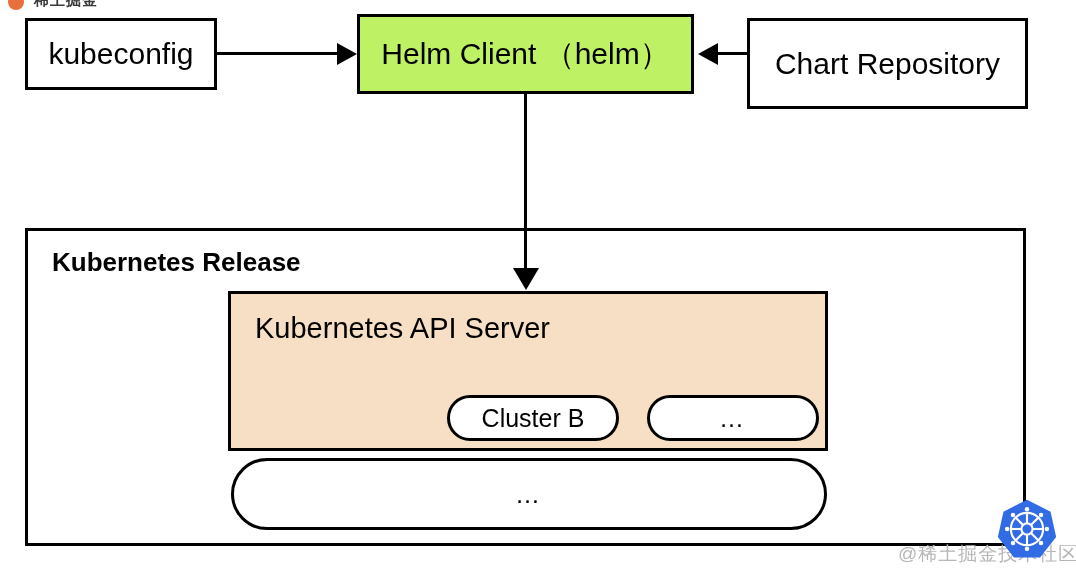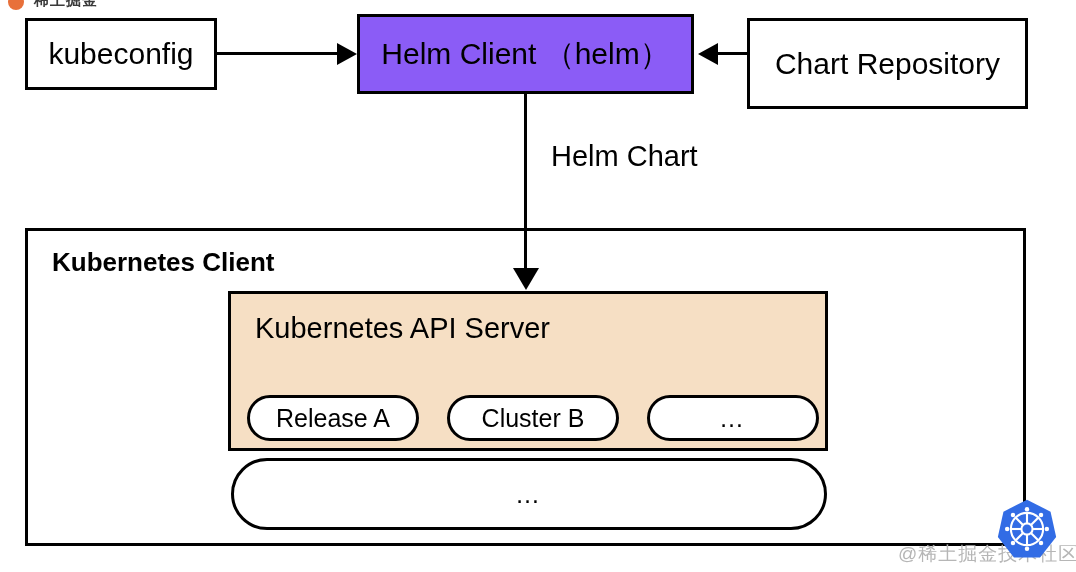--- a/index.html
+++ b/index.html
@@ -32,21 +32,21 @@
   .node{
     position:absolute;
     box-sizing:border-box;
     border:3px solid #000000;
     background:#ffffff;
     display:flex;align-items:center;justify-content:center;
     font-size:30px;
     line-height:1;
     white-space:nowrap;
   }
-  .node.green{background:#8b5cf6;}
+  .node.green{background:#bef264;}
 
   #box-kubeconfig{left:25px;top:18px;width:192px;height:72px;}
   #box-helm-client{left:357px;top:14px;width:337px;height:80px;}
   #box-chart-repo{left:747px;top:18px;width:281px;height:91px;}
 
   
   #cluster{
     left:25px;top:228px;width:1001px;height:318px;
     display:block;background:transparent;
   }
@@ -149,31 +149,27 @@
 
   <div class="hline" id="conn-kubeconfig"></div>
   <div class="arrow arrow-right" id="arr-kubeconfig"></div>
 
   <div class="hline" id="conn-repo"></div>
   <div class="arrow arrow-left" id="arr-repo"></div>
 
   <div class="vline" id="conn-helm-vert"></div>
   <div class="arrow arrow-down" id="arr-helm-vert"></div>
 
-  <div id="label-helm-chart">Helm Chart</div>
 
   <div class="node" id="cluster">
-    <div id="cluster-title">Kubernetes Client</div>
+    <div id="cluster-title">Kubernetes Release</div>
 
     <div id="box-api-server">
       <div id="api-server-title">Kubernetes API Server</div>
 
-      <div class="pill" id="pill-a">
-        <span>Release A</span>
-      </div>
       <div class="pill" id="pill-b">
         <span>Cluster B</span>
       </div>
       <div class="pill" id="pill-c">
         <span class="dots">…</span>
       </div>
     </div>
 
     <div id="pill-more">
       <span class="dots">…</span>

